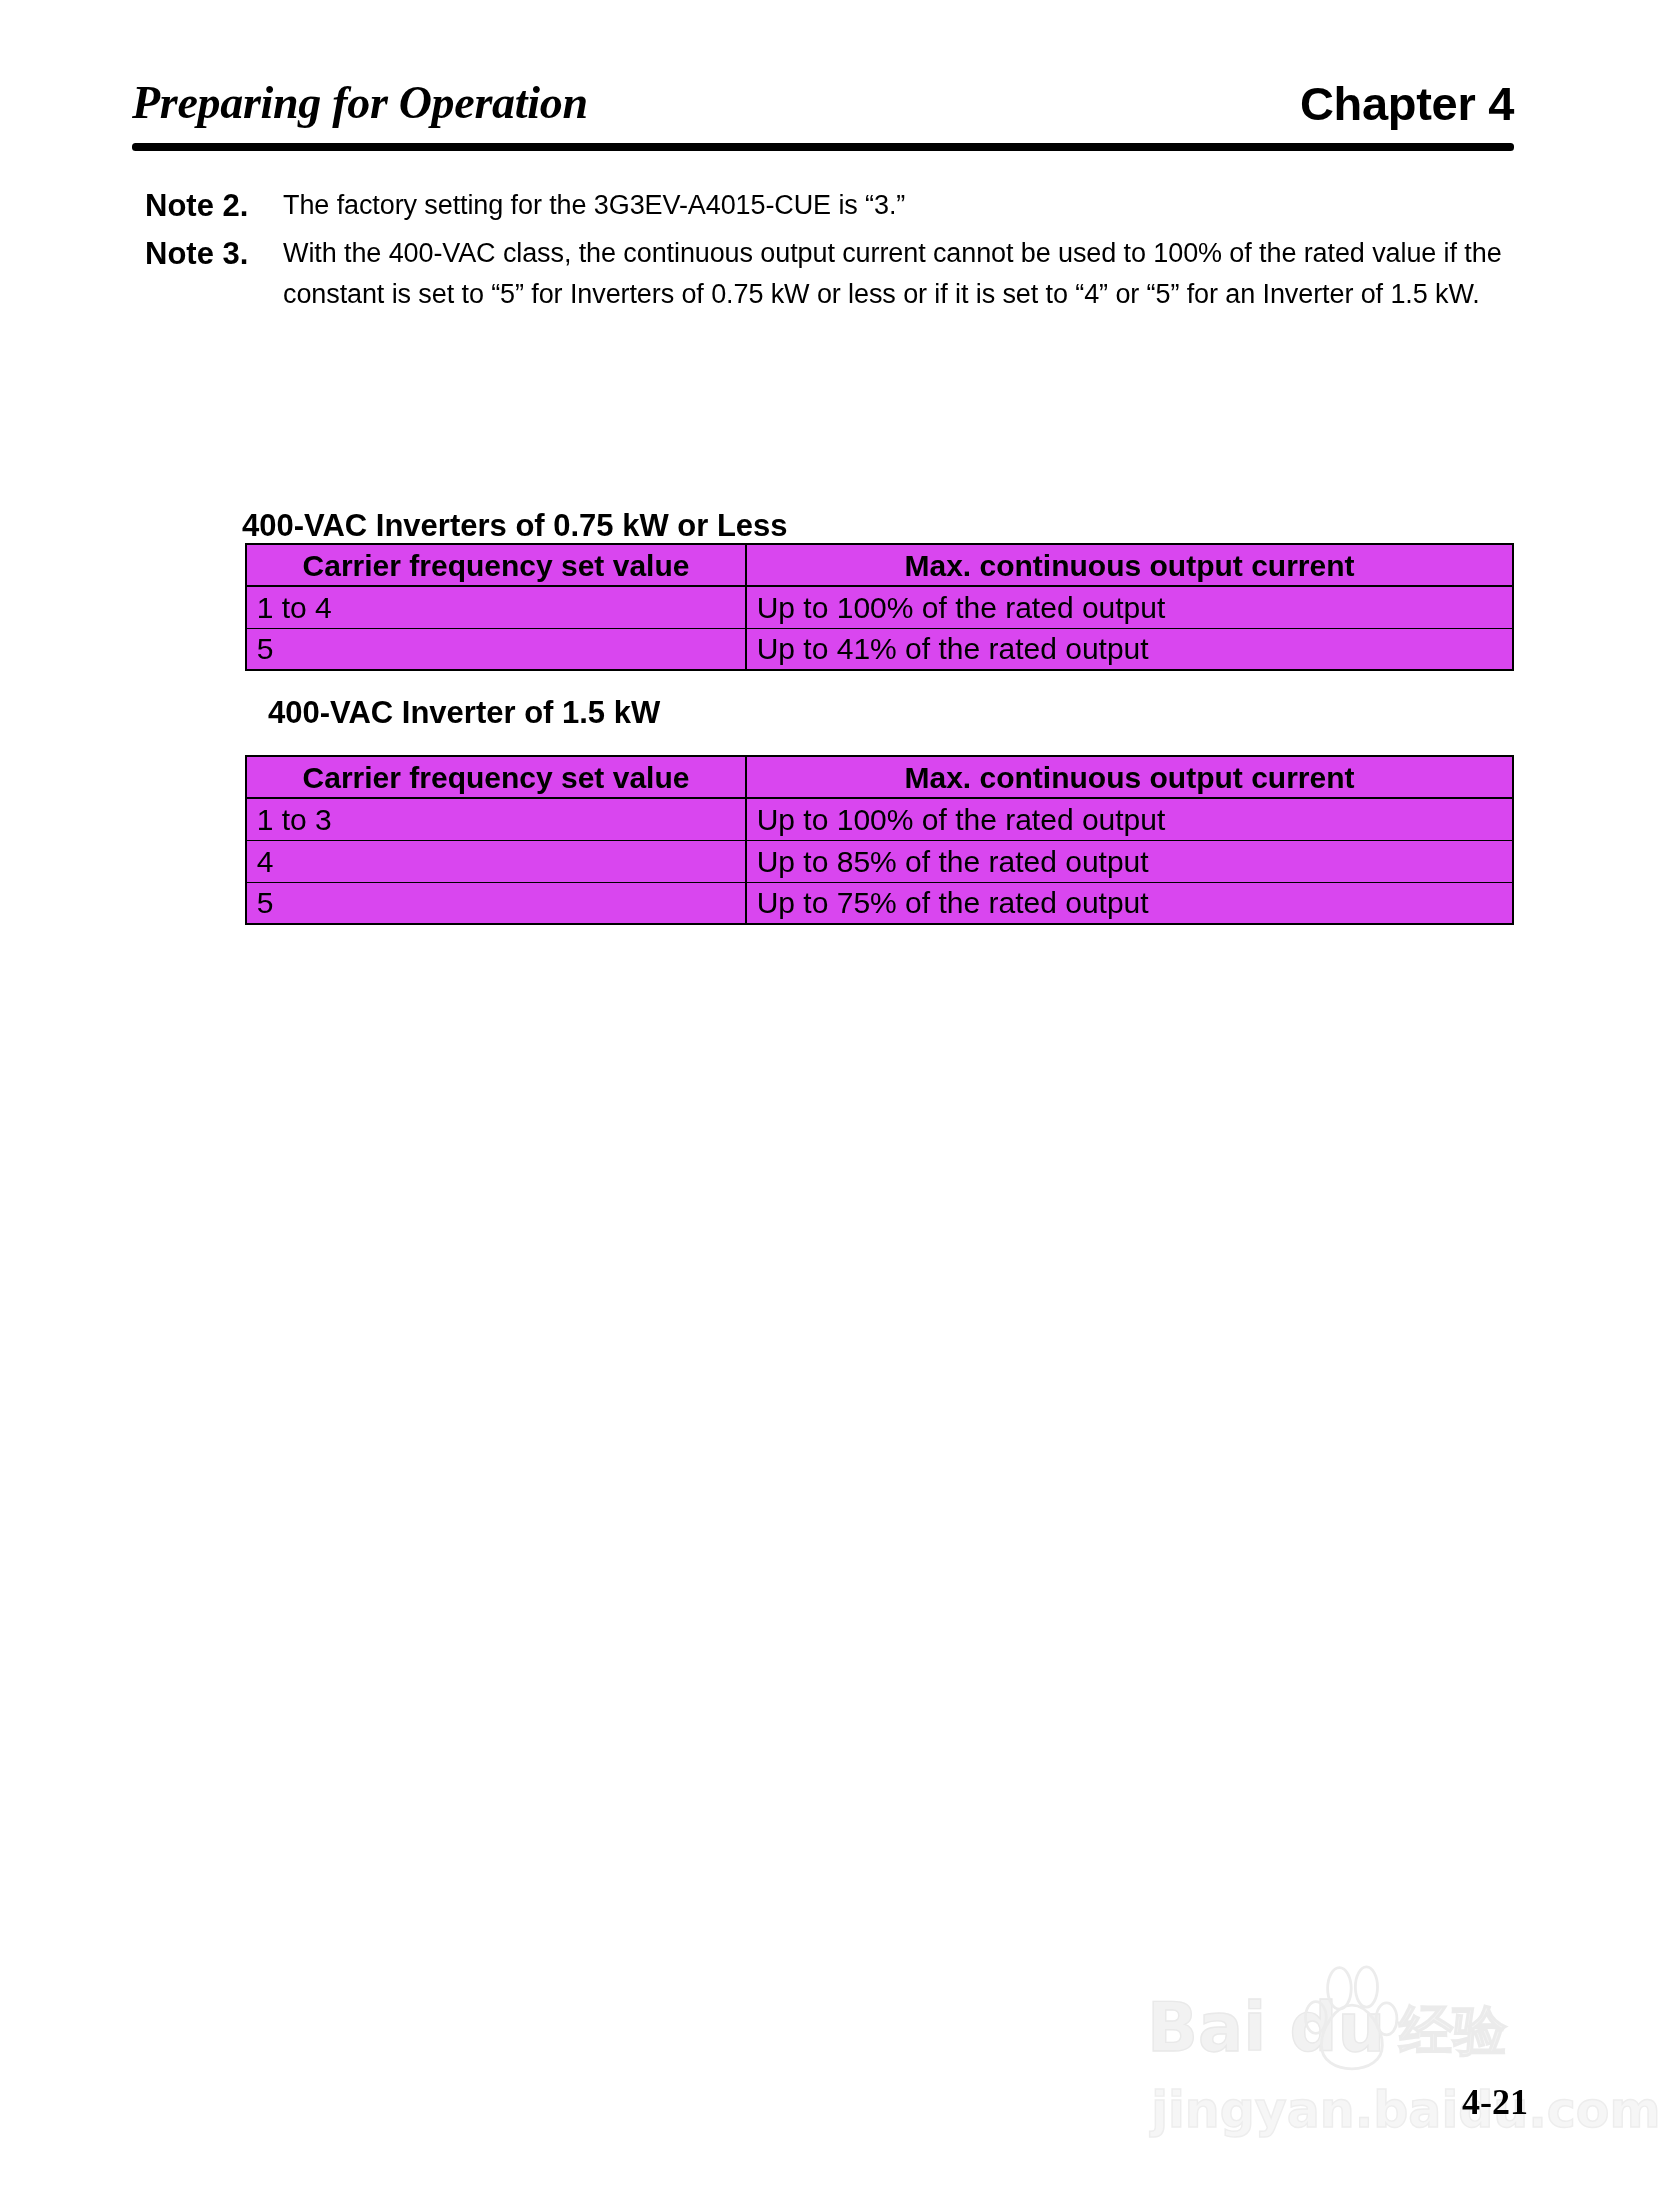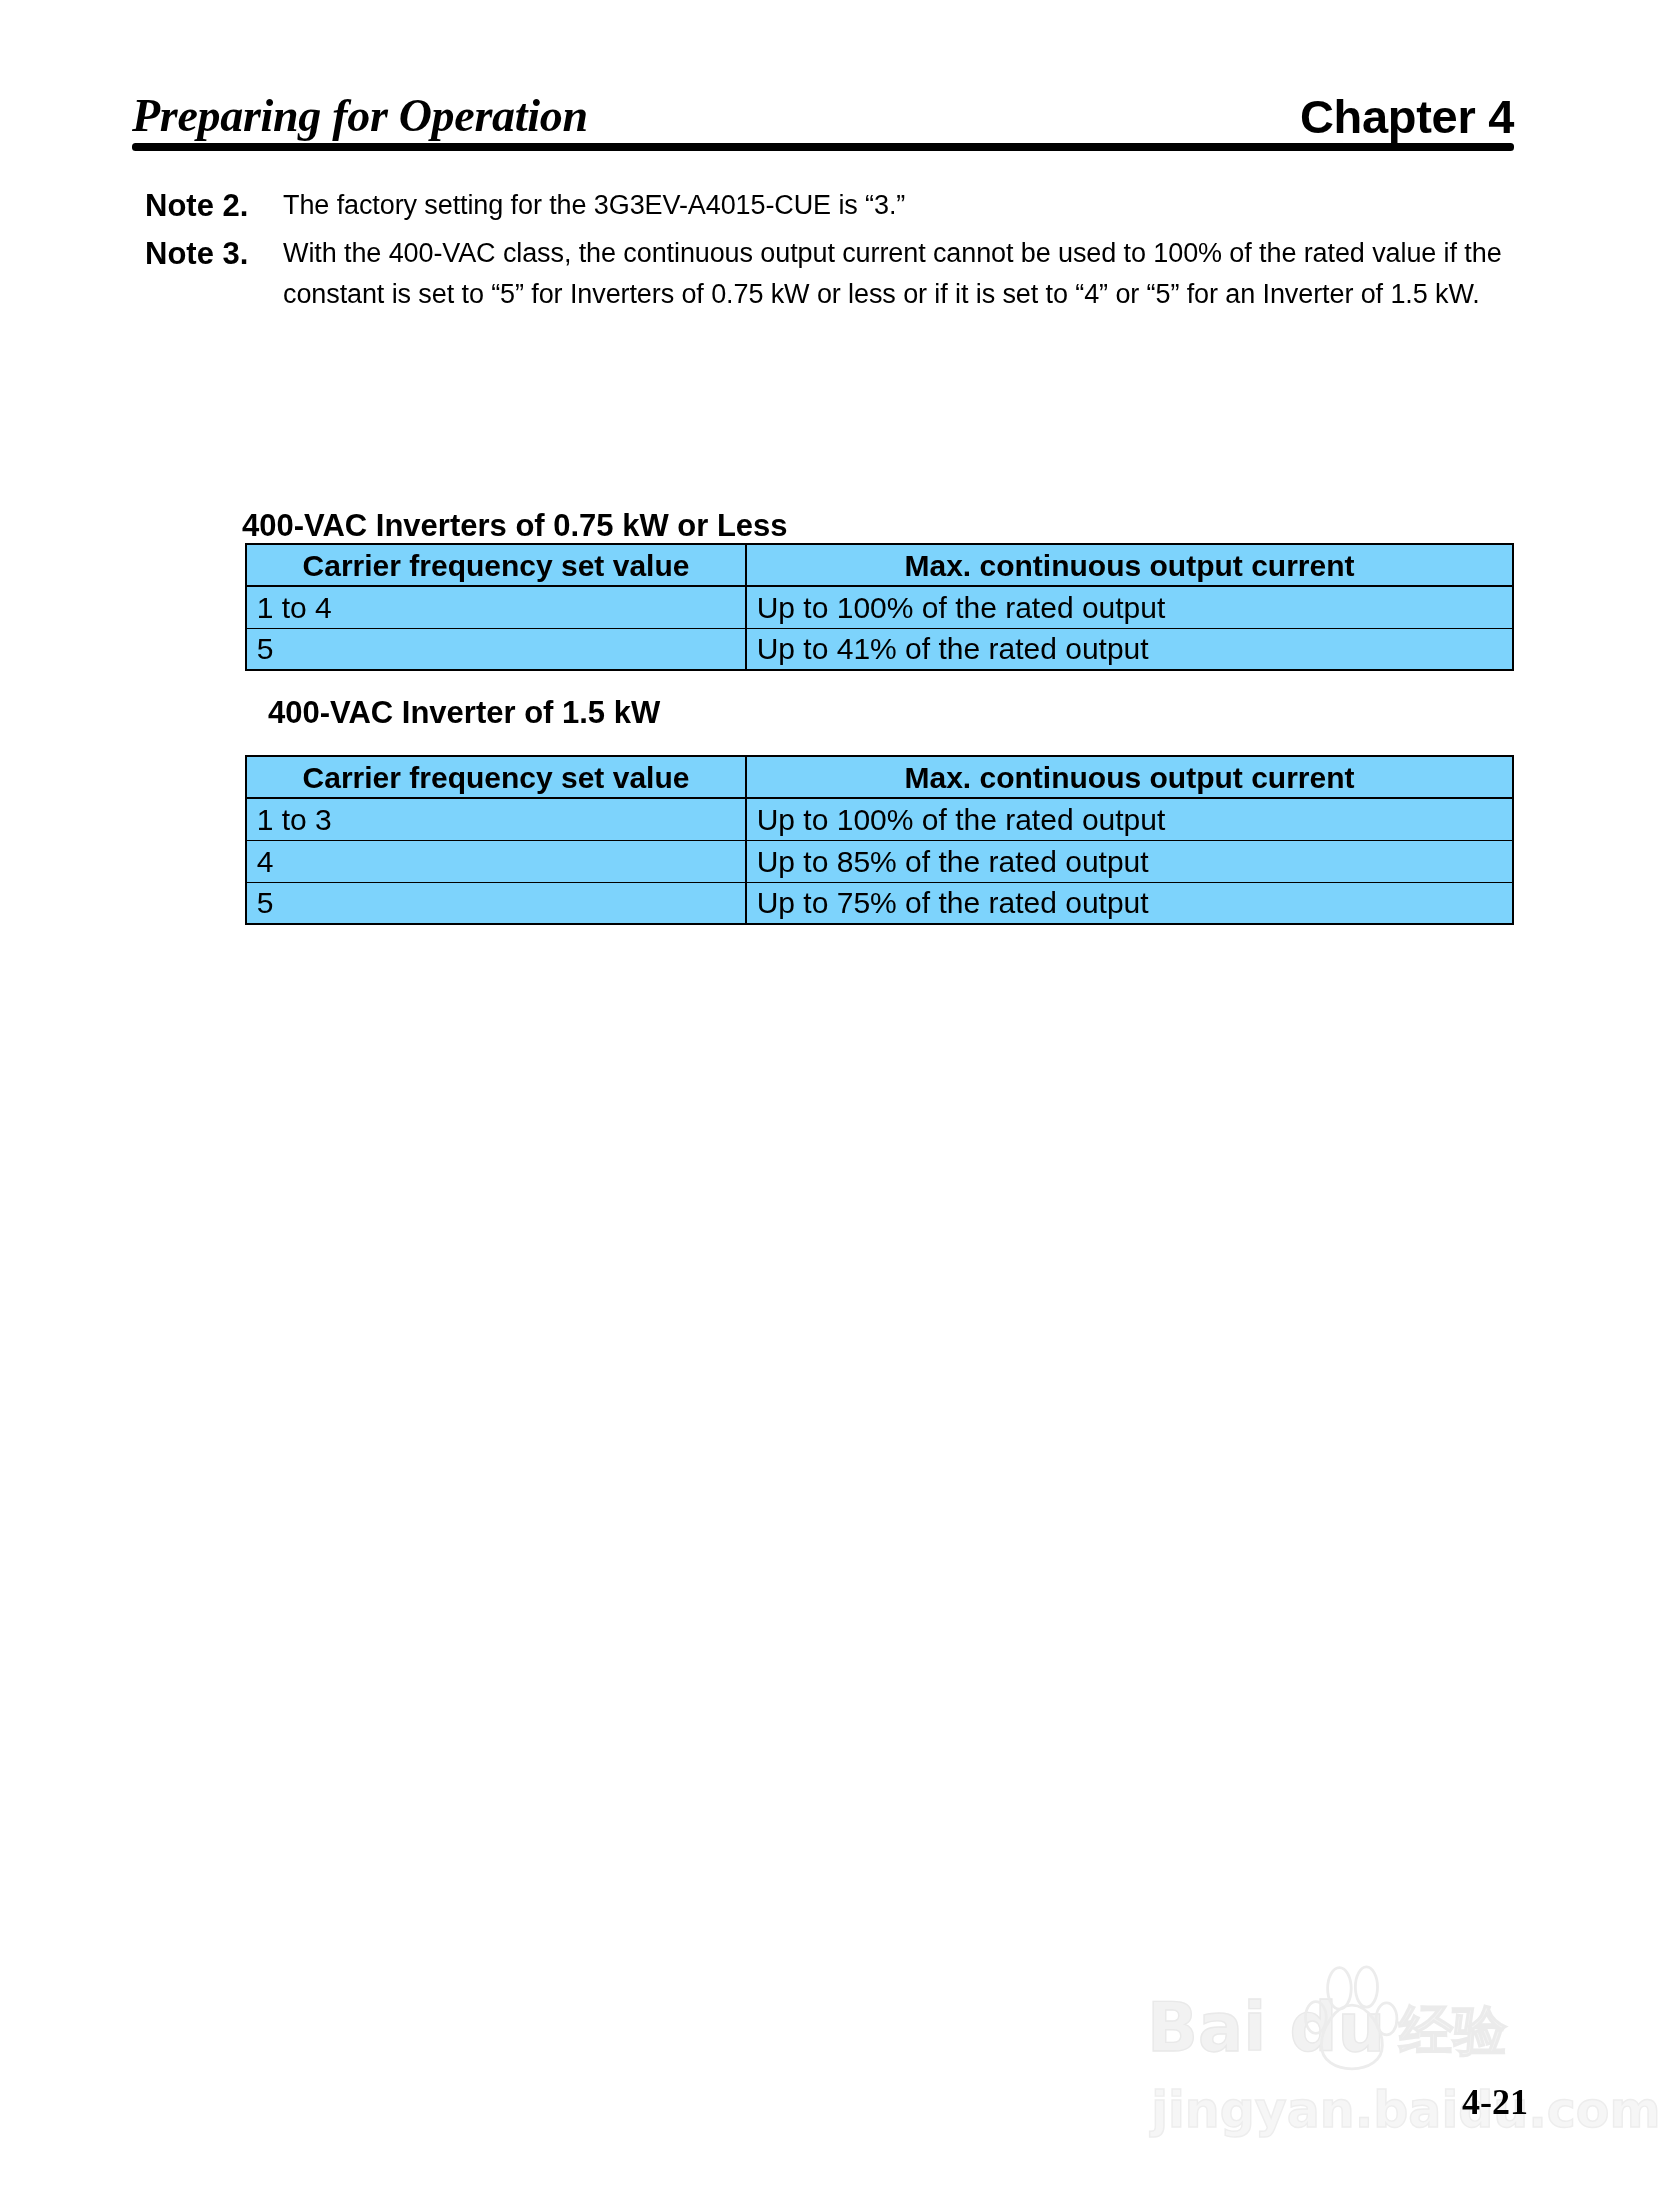--- a/index.html
+++ b/index.html
@@ -14,21 +14,21 @@
     background: #ffffff;
     overflow: hidden;
     font-family: "Liberation Sans", sans-serif;
     color: #000000;
   }
 
   
   .header {
     position: absolute;
     left: 132px;
-    top: 75px;
+    top: 62px;
     width: 1382px;
     height: 64px;
   }
   .header-left {
     position: absolute;
     left: 0;
     bottom: 0;
     font-family: "Liberation Serif", serif;
     font-style: italic;
     font-weight: bold;
@@ -100,21 +100,21 @@
     white-space: nowrap;
   }
   #sect1 { left: 242px; top: 510px; }
   #sect2 { left: 242px; top: 697px; margin-left: 26px; }
 
   
   table.spec {
     position: absolute;
     border-collapse: collapse;
     table-layout: fixed;
-    background: #7dd3fc;
+    background: #d946ef;
     border: 2.8px solid #000;
   }
   #table1 { left: 245px; top: 543px; width: 1267px; }
   #table2 { left: 245px; top: 755px; width: 1267px; }
 
   table.spec col.c1 { width: 500px; }
   table.spec col.c2 { width: 767px; }
 
   table.spec th,
   table.spec td {

